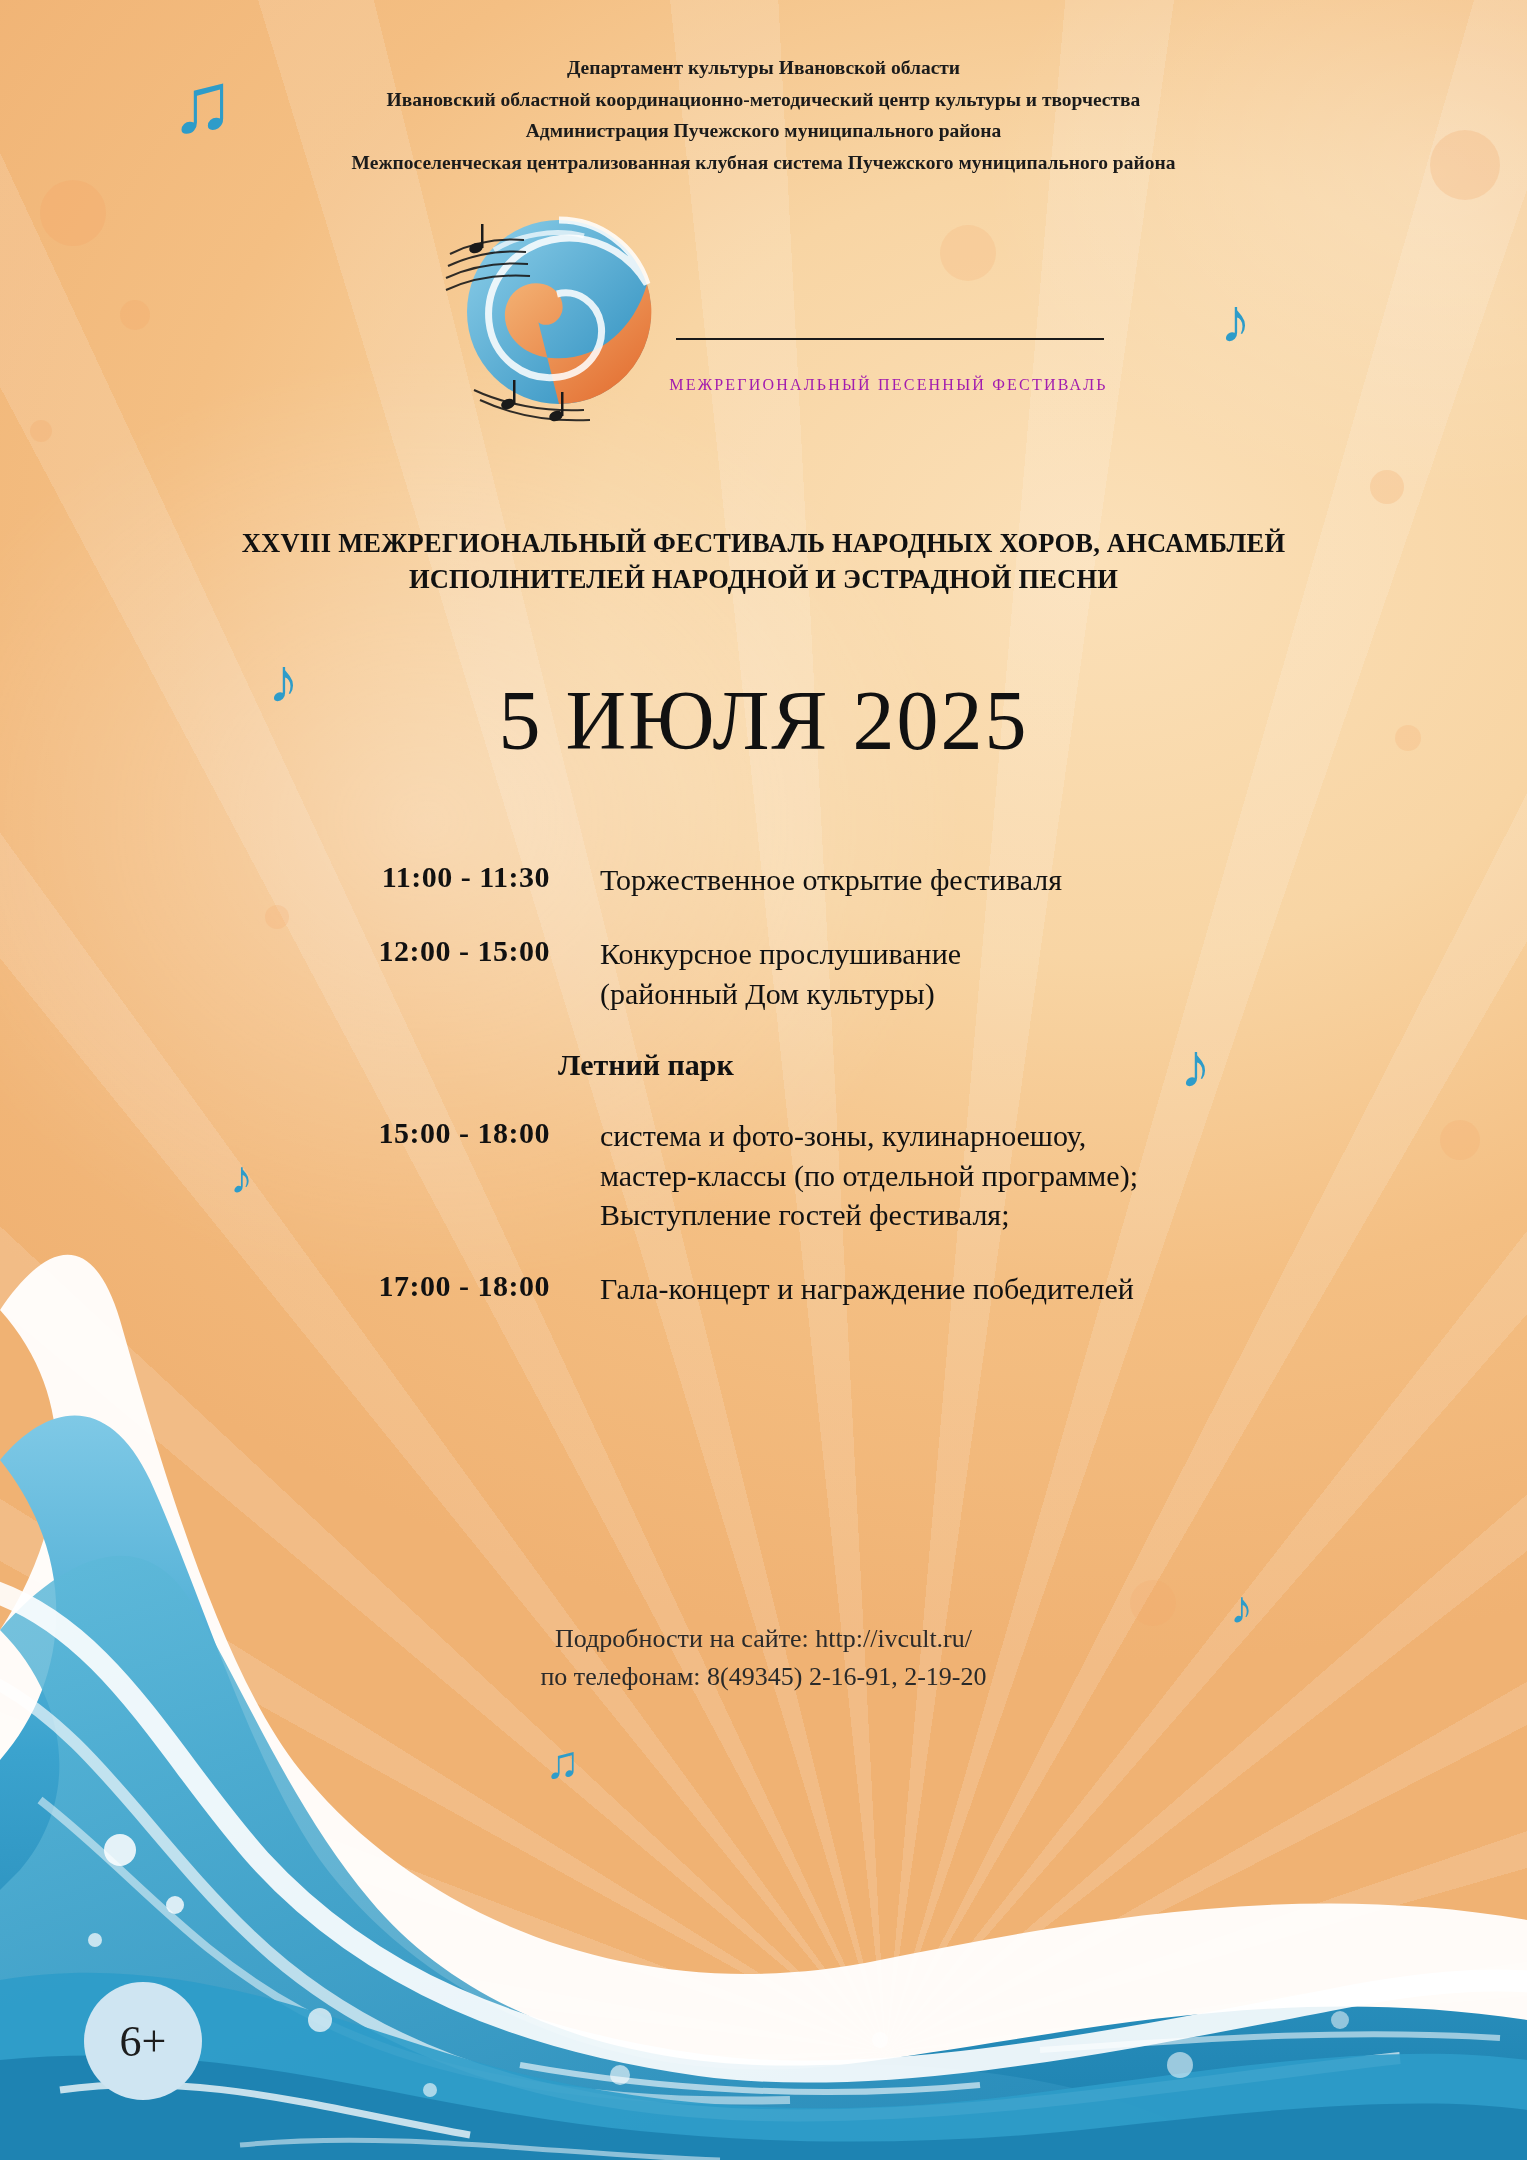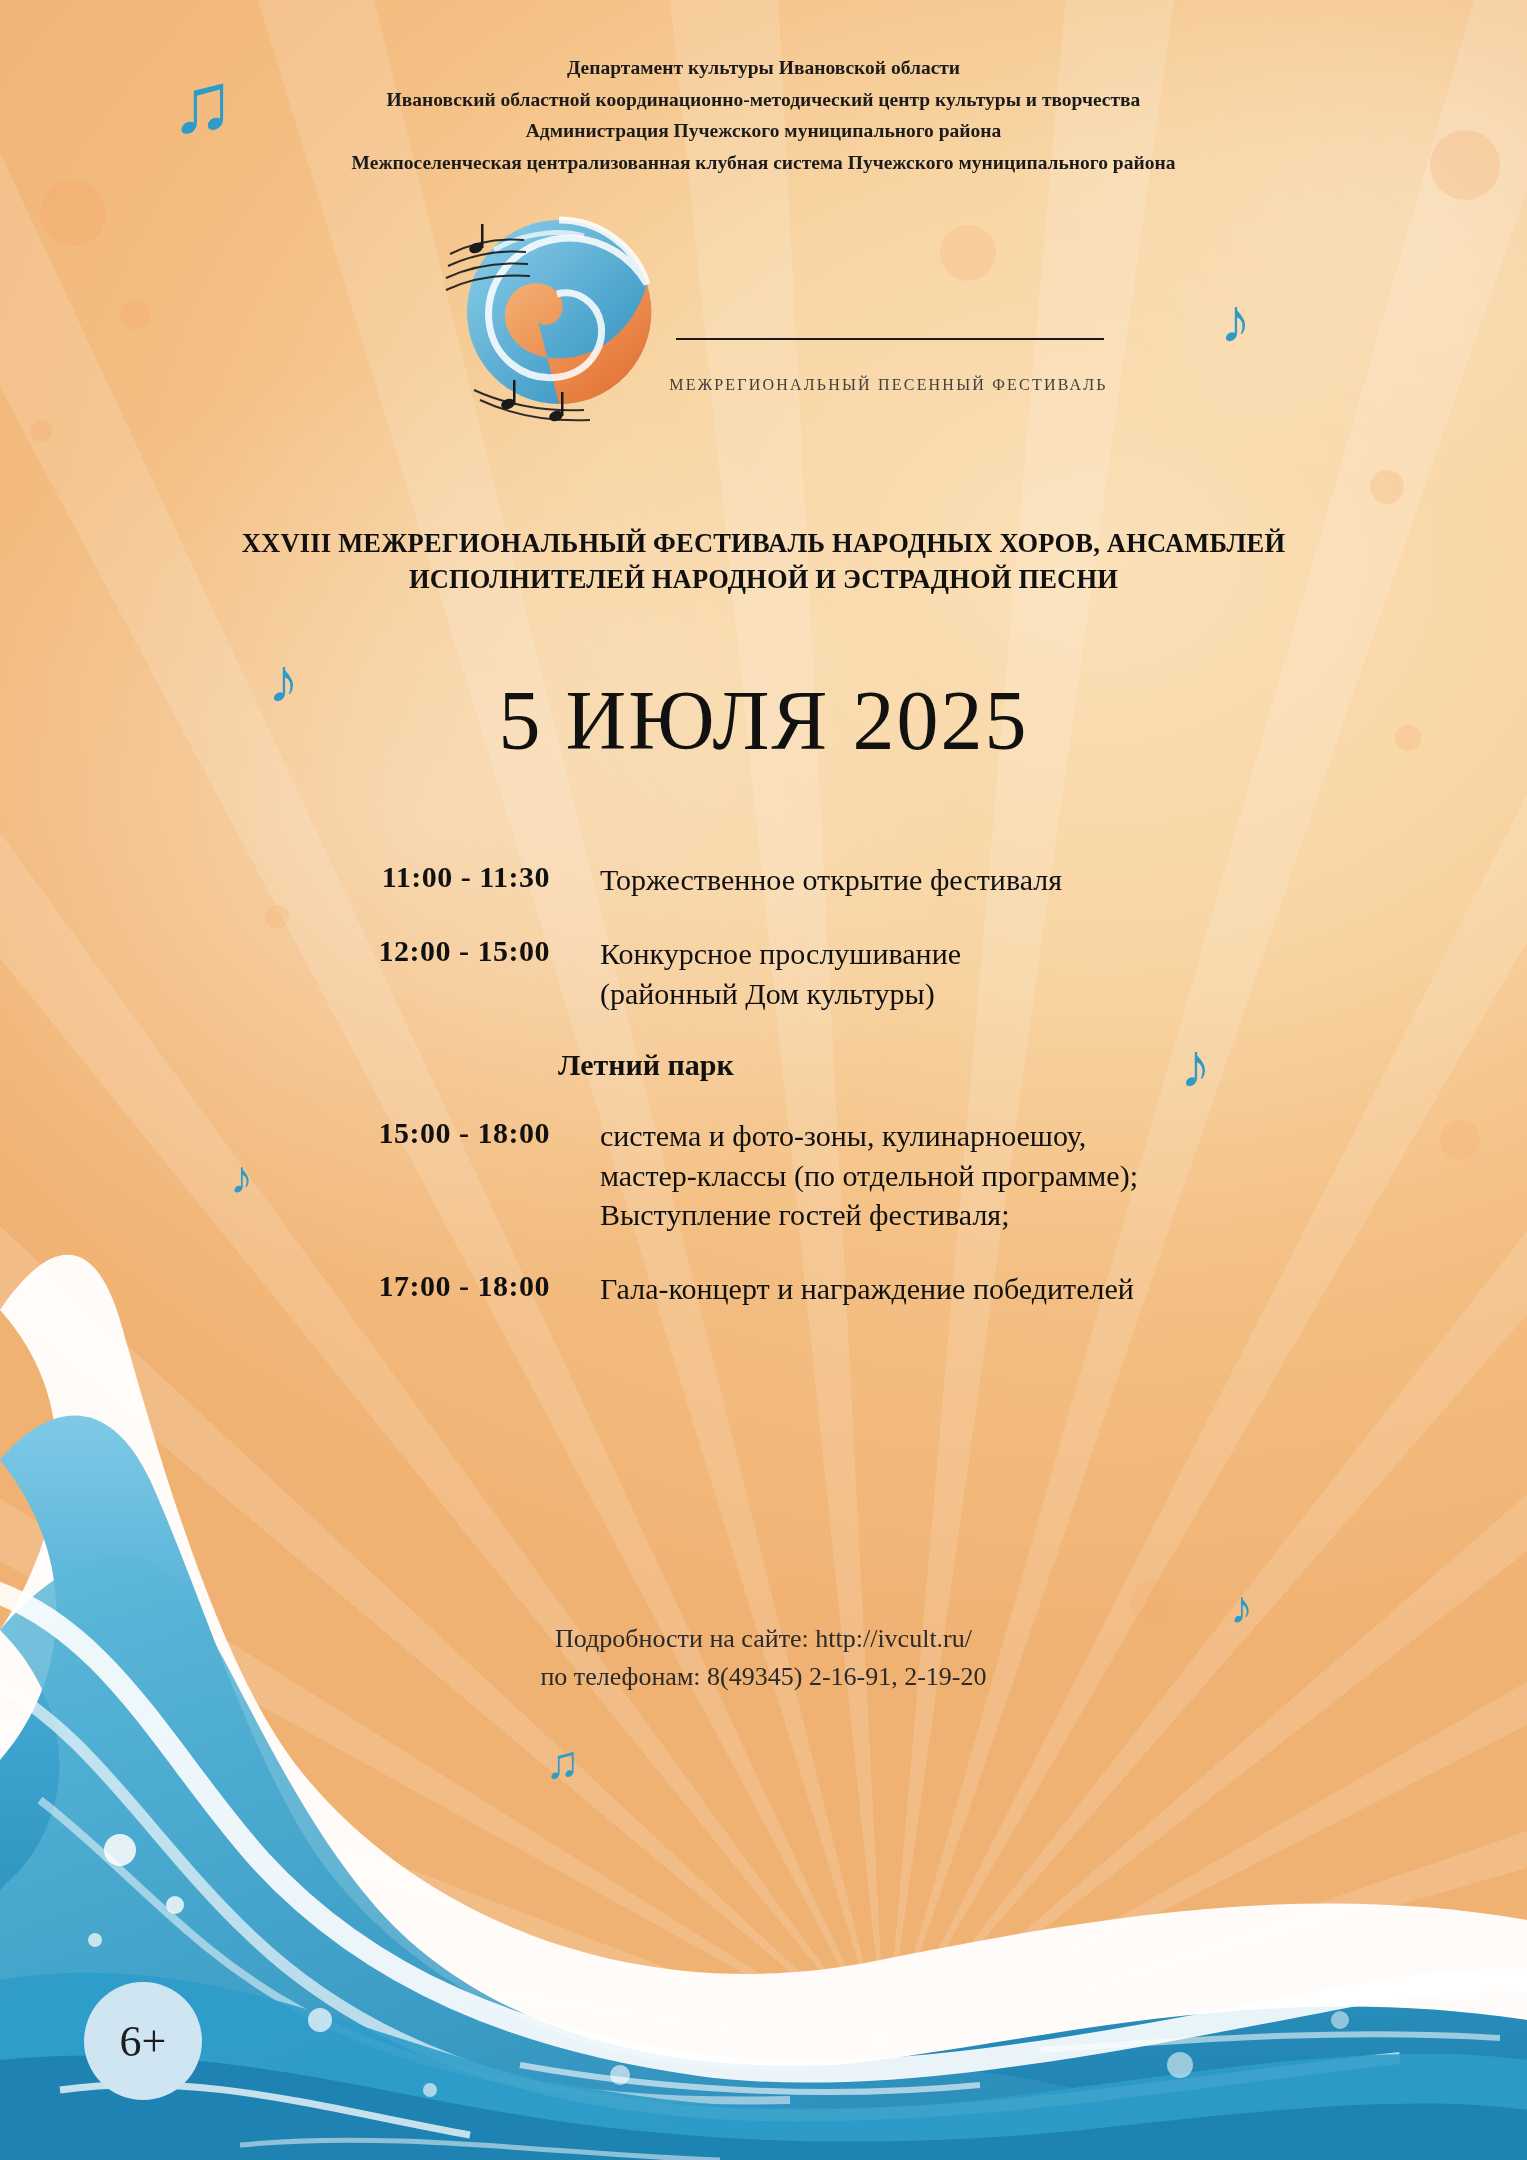--- a/index.html
+++ b/index.html
@@ -122,21 +122,21 @@
     font-weight: bold;
     font-size: 54px;
     letter-spacing: 2px;
     color: #1a1a1a;
   }
   .logo-sub {
     margin-top: 10px;
     font-family: "Liberation Serif", serif;
     font-size: 16px;
     letter-spacing: 2.2px;
-    color: #404040;
+    color: #a21caf;
   }
   .logo-rule {
     position: absolute;
     left: 262px;
     top: 148px;
     width: 428px;
     height: 2px;
     background: #1a1a1a;
   }
 

